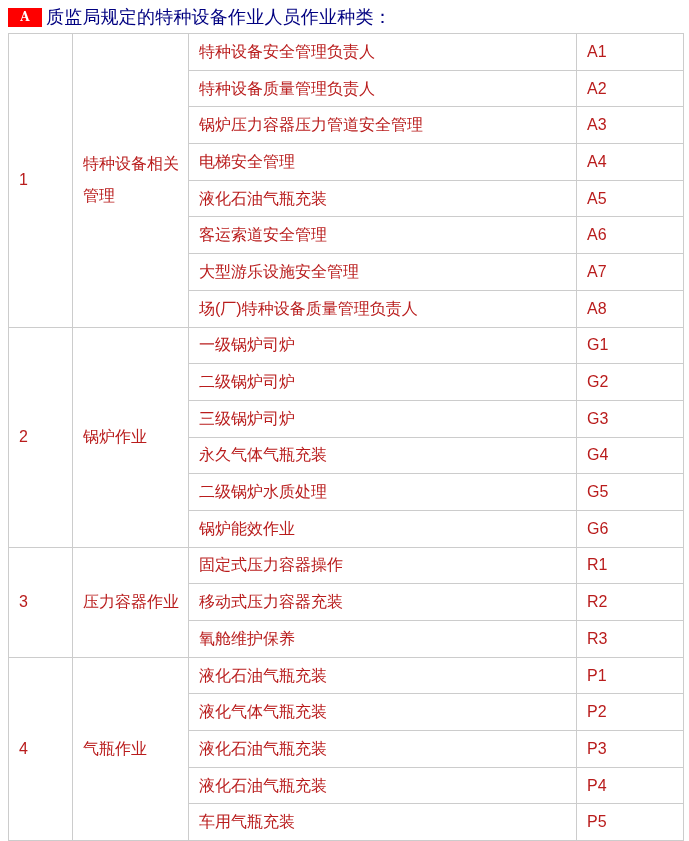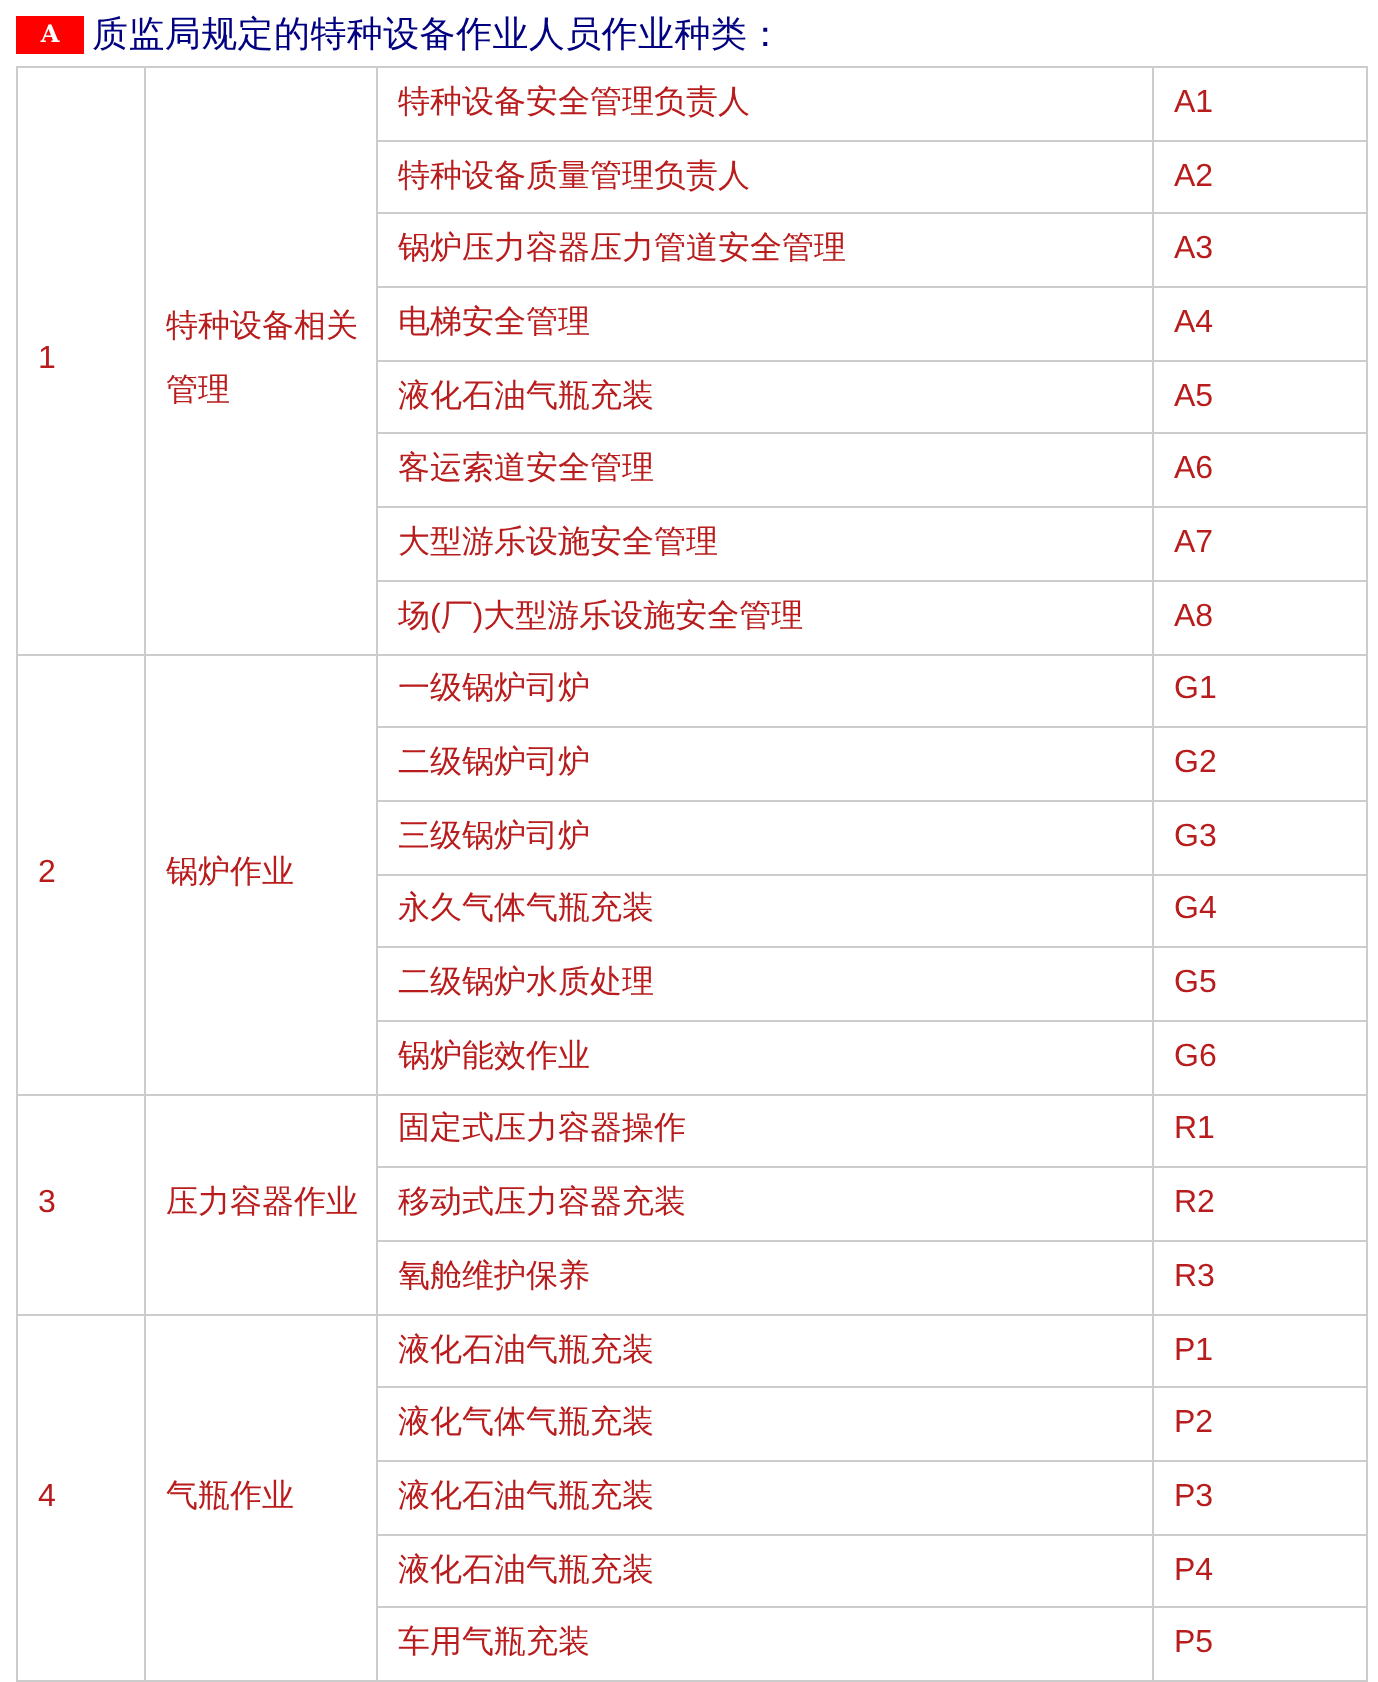--- a/index.html
+++ b/index.html
@@ -99,21 +99,21 @@
       </tr>
       <tr>
         <td>客运索道安全管理</td>
         <td>A6</td>
       </tr>
       <tr>
         <td>大型游乐设施安全管理</td>
         <td>A7</td>
       </tr>
       <tr>
-        <td>场(厂)大型游乐设施安全管理</td>
+        <td>场(厂)特种设备质量管理负责人</td>
         <td>A8</td>
       </tr>
       <tr>
         <td rowspan="6" class="idx-cell">2</td>
         <td rowspan="6" class="cat-cell">锅炉作业</td>
         <td>一级锅炉司炉</td>
         <td>G1</td>
       </tr>
       <tr>
         <td>二级锅炉司炉</td>

